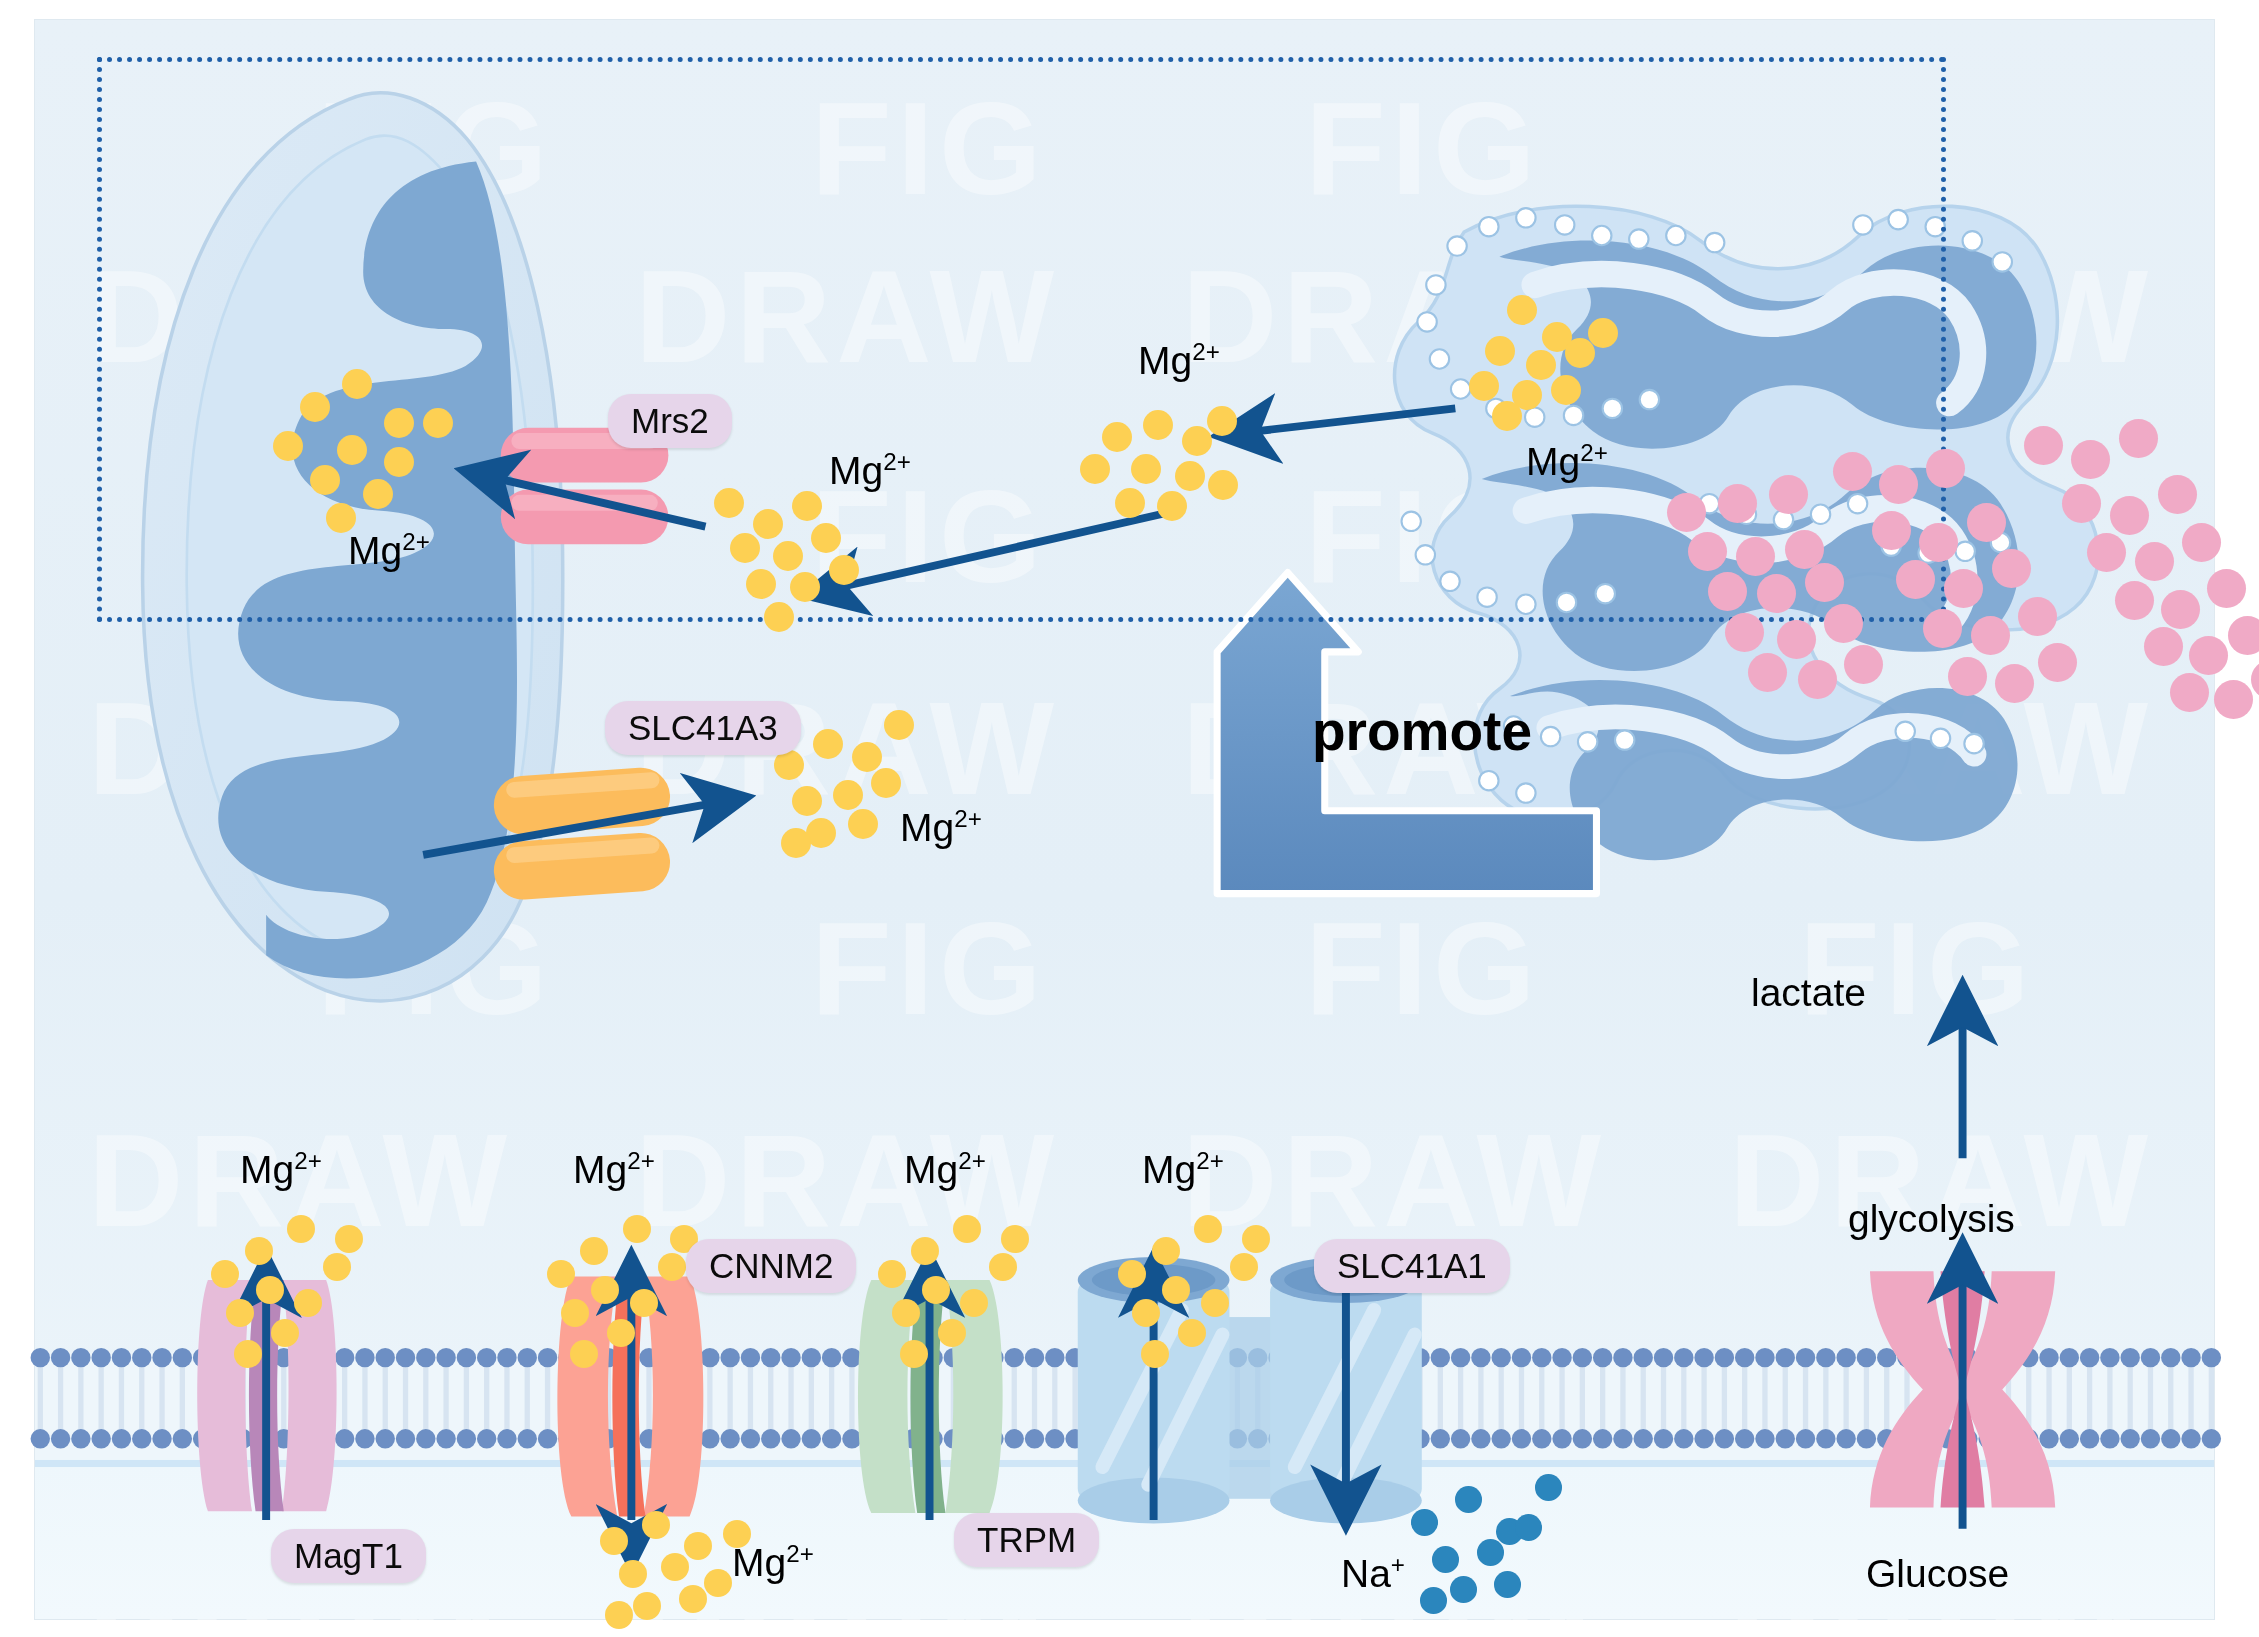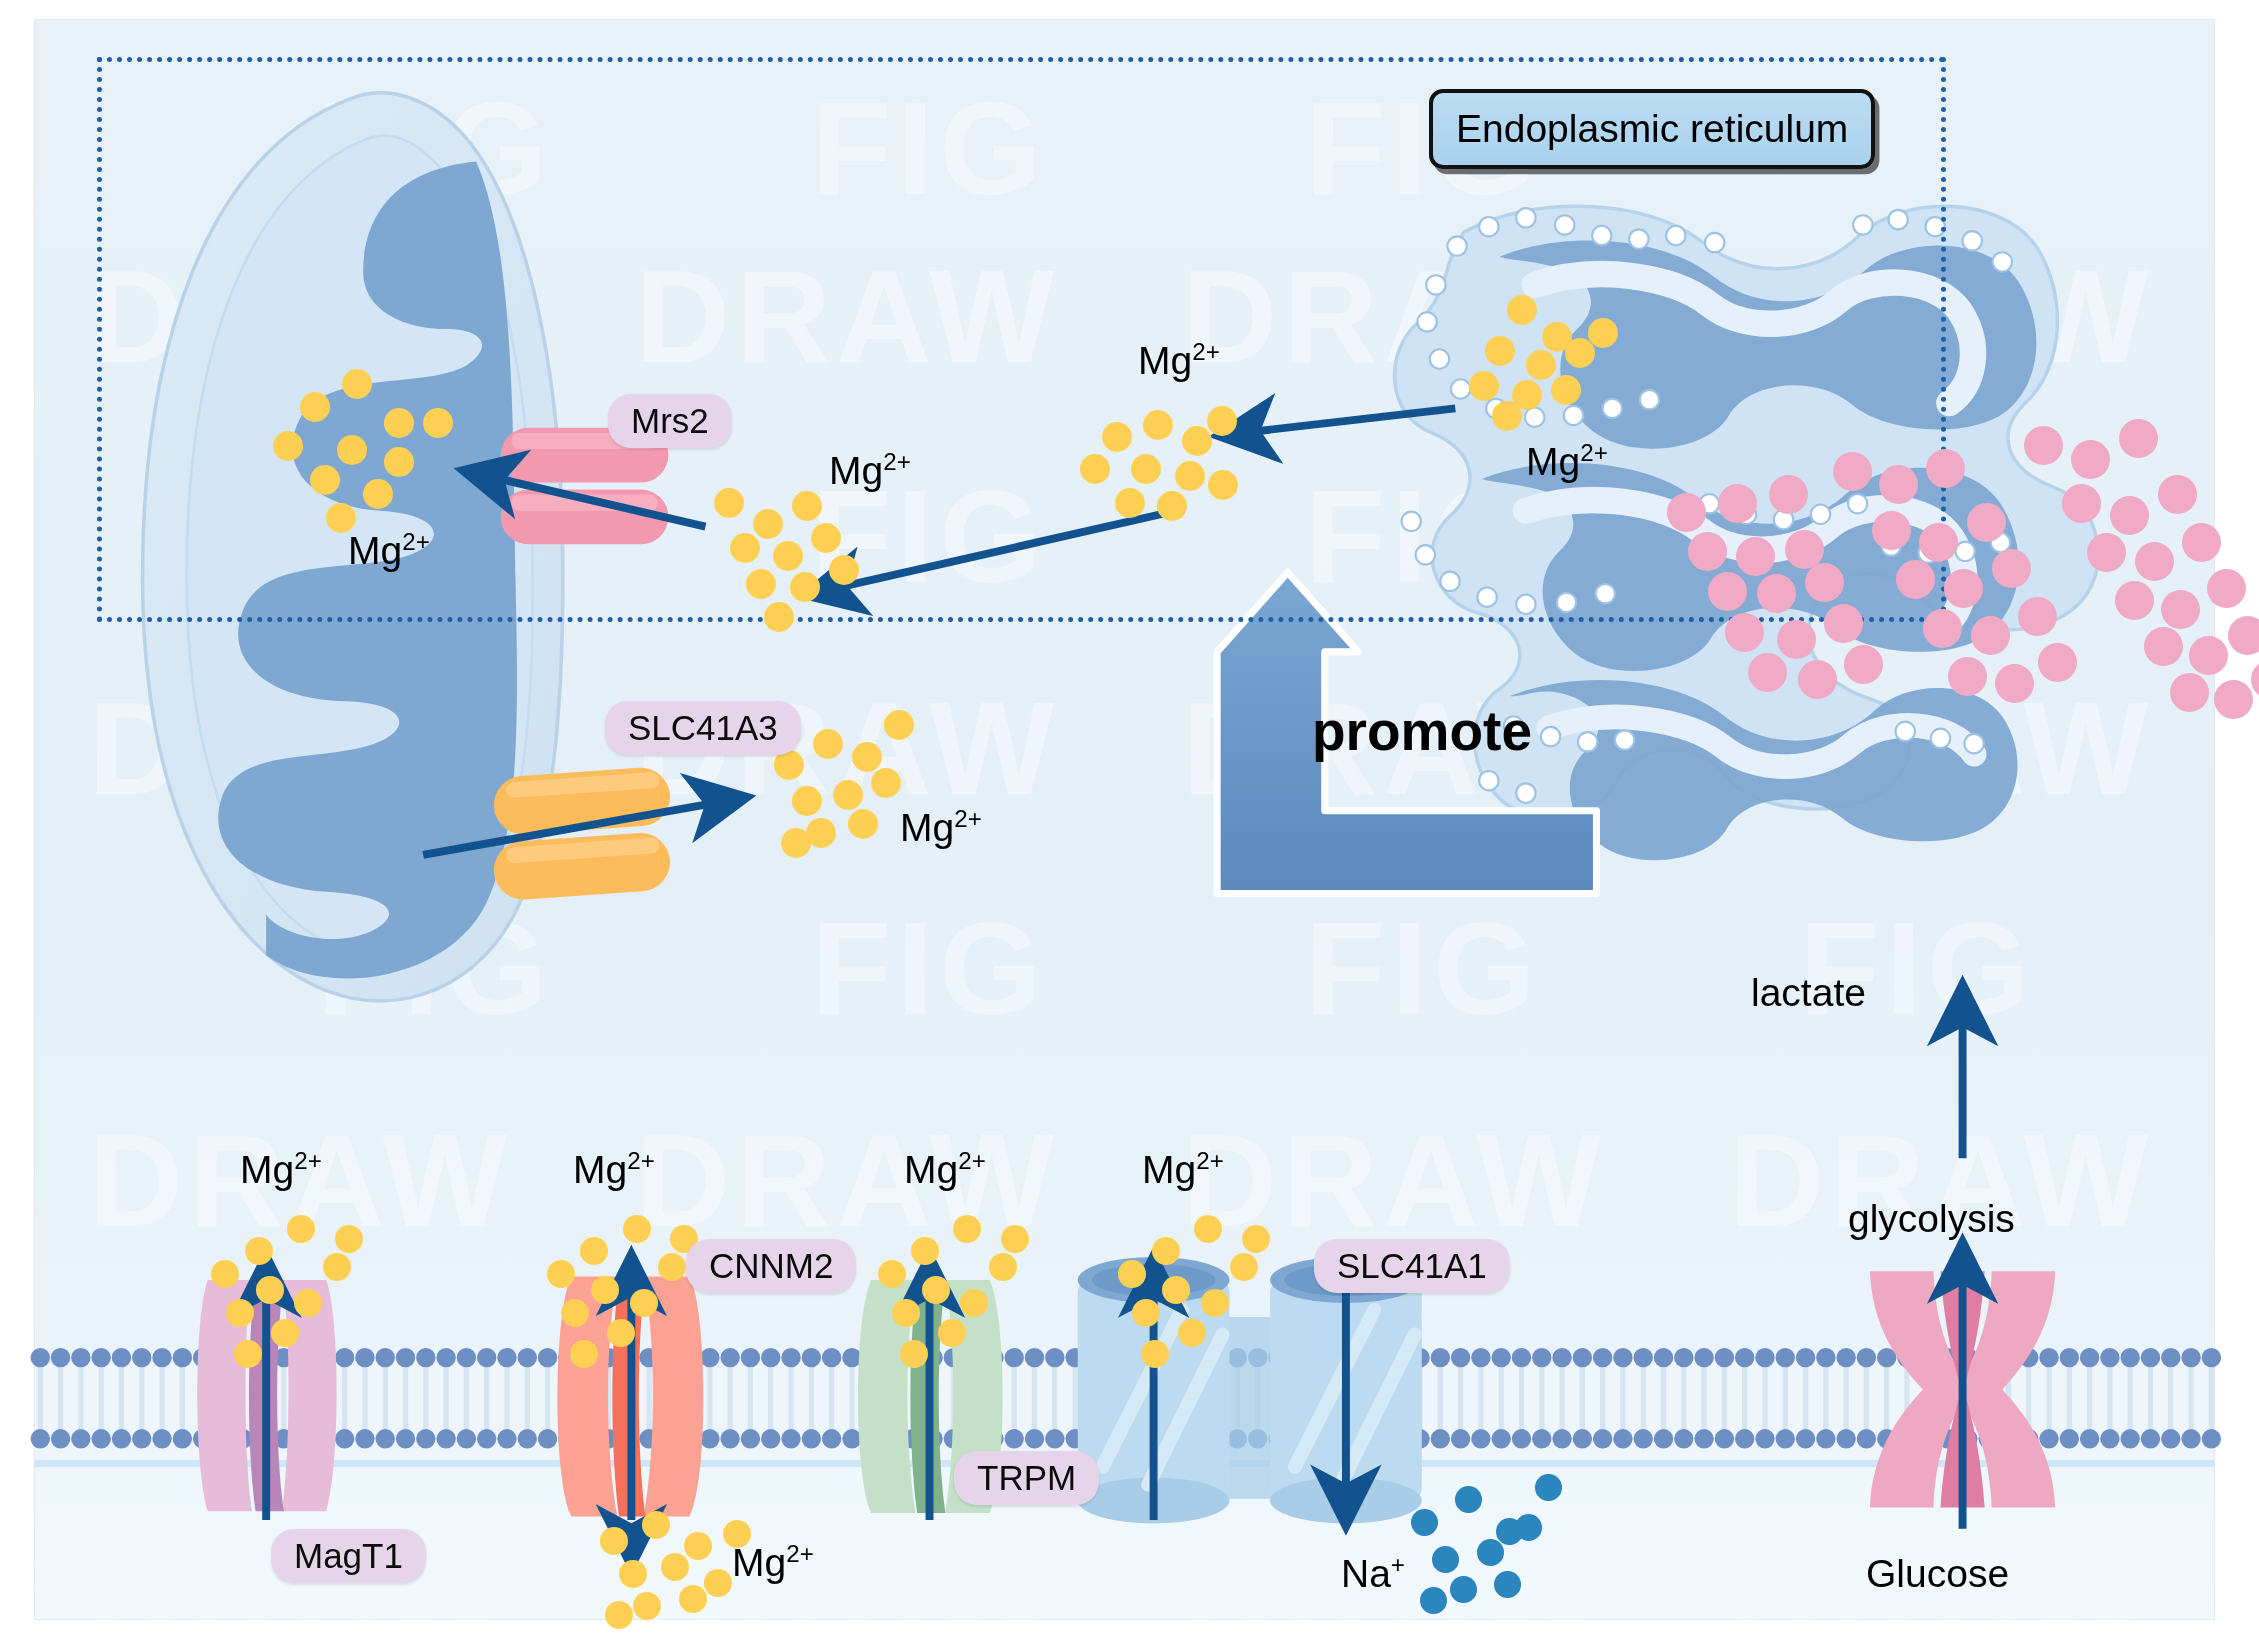--- a/index.html
+++ b/index.html
@@ -691,23 +691,20 @@
                  C2196,1584 2206,1626 2210,1686 L2160,1686
                  C2164,1626 2174,1584 2184,1552 C2174,1520 2164,1478 2160,1418 Z" fill="#e07da3"></path>
       </g>
       <line x1="2185" y1="1710" x2="2185" y2="1392" stroke="#12538f" stroke-width="9" marker-end="url(#arrowDark)"></line>
 
       <line x1="2185" y1="1290" x2="2185" y2="1100" stroke="#12538f" stroke-width="9" marker-end="url(#arrowDark)"></line>
     </svg>
 
     <div id="dotted-region"></div>
 
-    <div class="titlebox" id="title-er">
-      <span>Endoplasmic reticulum</span>
-    </div>
 
     <div id="dots-layer">
         <div class="dot mg" style="left: 265px; top: 372px; width: 30px; height: 30px;"></div>
         <div class="dot mg" style="left: 307px; top: 349px; width: 30px; height: 30px;"></div>
         <div class="dot mg" style="left: 349px; top: 388px; width: 30px; height: 30px;"></div>
         <div class="dot mg" style="left: 238px; top: 411px; width: 30px; height: 30px;"></div>
         <div class="dot mg" style="left: 302px; top: 415px; width: 30px; height: 30px;"></div>
         <div class="dot mg" style="left: 349px; top: 427px; width: 30px; height: 30px;"></div>
         <div class="dot mg" style="left: 275px; top: 445px; width: 30px; height: 30px;"></div>
         <div class="dot mg" style="left: 328px; top: 459px; width: 30px; height: 30px;"></div>
@@ -868,21 +865,21 @@
         </div>
         <div class="pill" style="left: 570px; top: 681px;">
           <span>SLC41A3</span>
         </div>
         <div class="pill" style="left: 236px; top: 1509px;">
           <span>MagT1</span>
         </div>
         <div class="pill" style="left: 651px; top: 1219px;">
           <span>CNNM2</span>
         </div>
-        <div class="pill" style="left: 919px; top: 1431px;">
+        <div class="pill" style="left: 919px; top: 1493px;">
           <span>TRPM</span>
         </div>
         <div class="pill" style="left: 1279px; top: 1219px;">
           <span>SLC41A1</span>
         </div>
       </div>
     <div id="ions-layer">
         <div class="ion" style="left: 313px; top: 508px;"><span>Mg</span><sup>2+</sup></div>
         <div class="ion" style="left: 794px; top: 428px;"><span>Mg</span><sup>2+</sup></div>
         <div class="ion" style="left: 1103px; top: 318px;"><span>Mg</span><sup>2+</sup></div>

